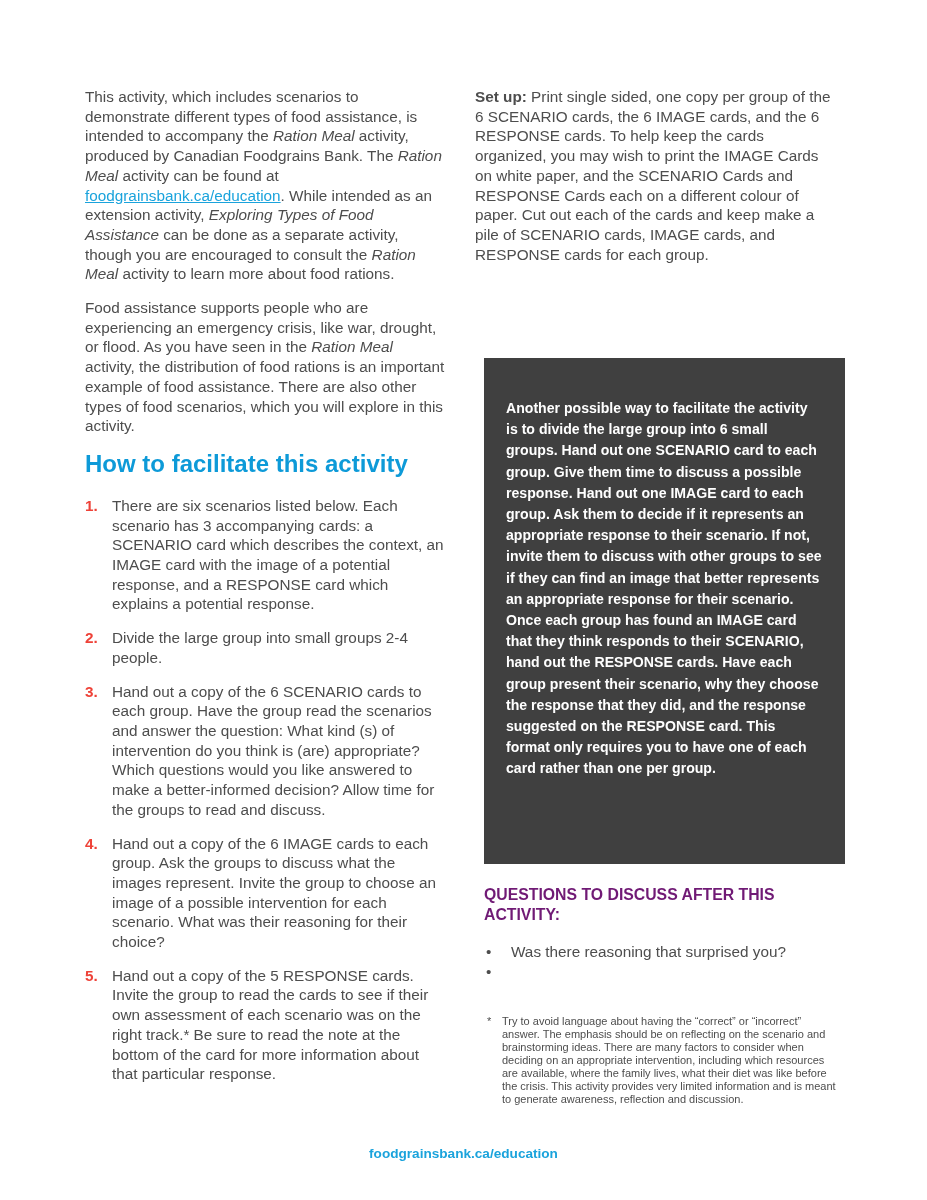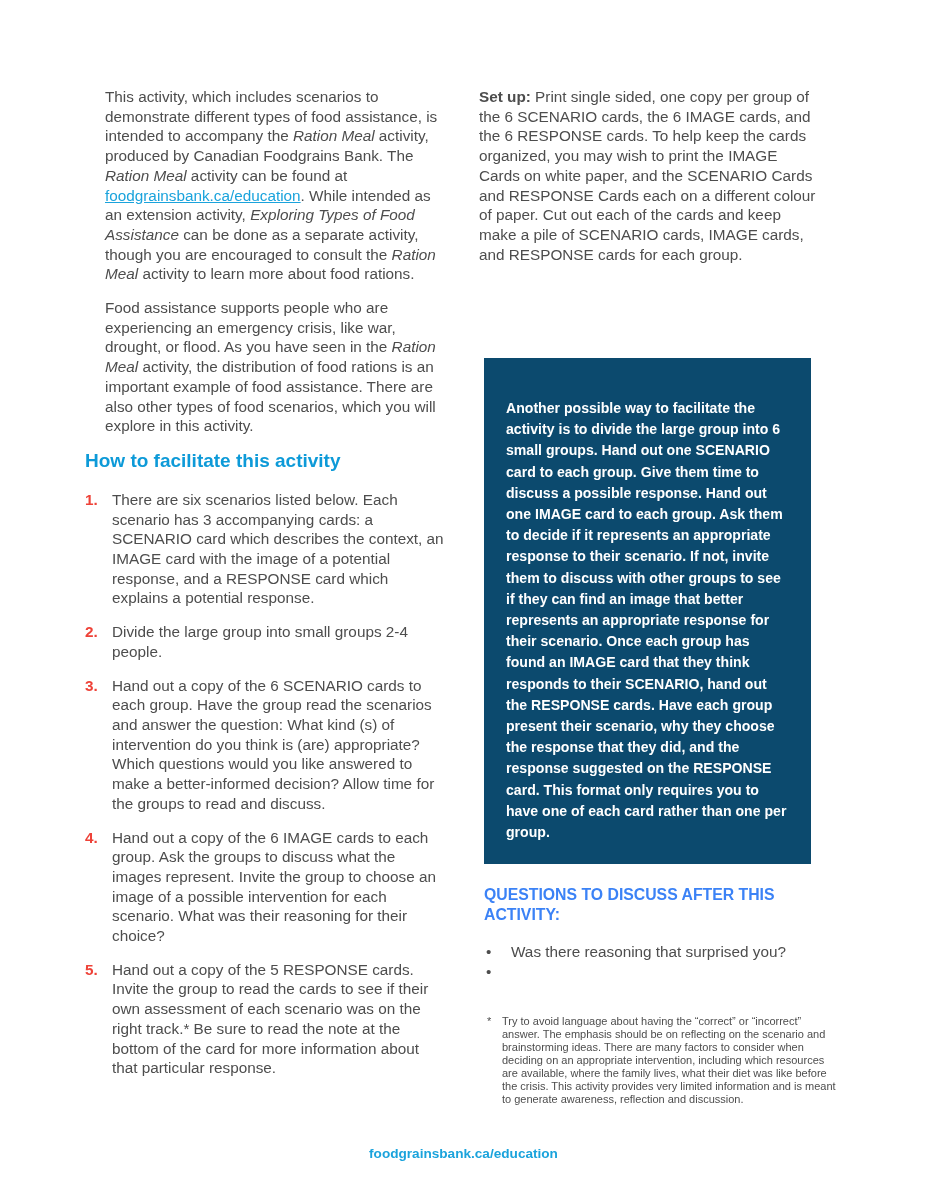--- a/index.html
+++ b/index.html
@@ -1,35 +1,35 @@
 <!DOCTYPE html>
 <html><head>
 <meta charset="utf-8">
 <style>
   html, body { margin: 0; padding: 0; background: #ffffff; }
   body { width: 927px; height: 1200px; position: relative; overflow: hidden;
          font-family: "Liberation Sans", sans-serif; color: #4d4d4d; }
   .col { position: absolute; top: 87px; }
   .col-left { left: 85px; width: 360px; }
-  .col-right { left: 459px; width: 360px; }
+  .col-right { left: 475px; width: 360px; }
   p { margin: 0; font-size: 15.3px; line-height: 19.7px; }
-  .para { margin-bottom: 14px; margin-left: 20px; }
+  .para { margin-bottom: 14px; }
   a.link { color: #1aa3dc; text-decoration: underline; }
   em { font-style: italic; }
-  h2 { margin: 12px 0 18px 0; font-size: 19px; font-weight: bold; color: #0d9ad8; }
+  h2 { margin: 12px 0 18px 0; font-size: 24px; font-weight: bold; color: #0d9ad8; }
   ol.steps { list-style: none; margin: 0; padding: 0; }
   ol.steps li { position: relative; padding-left: 27px; margin-bottom: 14px;
                 font-size: 15.3px; line-height: 19.7px; }
   ol.steps li .num { position: absolute; left: 0; top: 0; color: #ee4238; font-weight: bold; }
   strong.lead { font-weight: bold; color: #4d4d4d; }
-  .callout { position: absolute; left: 484px; top: 358px; width: 327px; height: 506px;
-             background: #0c4a6e; box-sizing: border-box; padding: 40px 22px 0 22px; }
+  .callout { position: absolute; left: 484px; top: 358px; width: 361px; height: 506px;
+             background: #404040; box-sizing: border-box; padding: 40px 22px 0 22px; }
   .callout p { color: #ffffff; font-weight: bold; font-size: 14.1px; line-height: 21.2px; }
   .questions { position: absolute; left: 484px; top: 885px; width: 360px; }
-  .questions h3 { margin: 0 0 18px 0; color: #3b82f6; font-size: 15.8px; line-height: 19.7px;
+  .questions h3 { margin: 0 0 18px 0; color: #701a75; font-size: 15.8px; line-height: 19.7px;
                   font-weight: bold; text-transform: uppercase; }
   .questions ul { list-style: none; margin: 0; padding: 0; }
   .questions li { position: relative; padding-left: 27px; font-size: 15.3px; line-height: 19.5px; }
   .questions li .bullet { position: absolute; left: 2px; top: 0; }
   .footnote { position: absolute; left: 487px; top: 1015px; width: 350px; }
   .footnote .star { position: absolute; left: 0; top: 0; font-size: 11px; }
   .footnote p { padding-left: 15px; font-size: 11px; line-height: 13px; color: #4d4d4d; }
   .footer { position: absolute; left: 0; width: 927px; top: 1146px; text-align: center;
             font-size: 13.6px; font-weight: bold; color: #1aa3dc; }
 </style>

